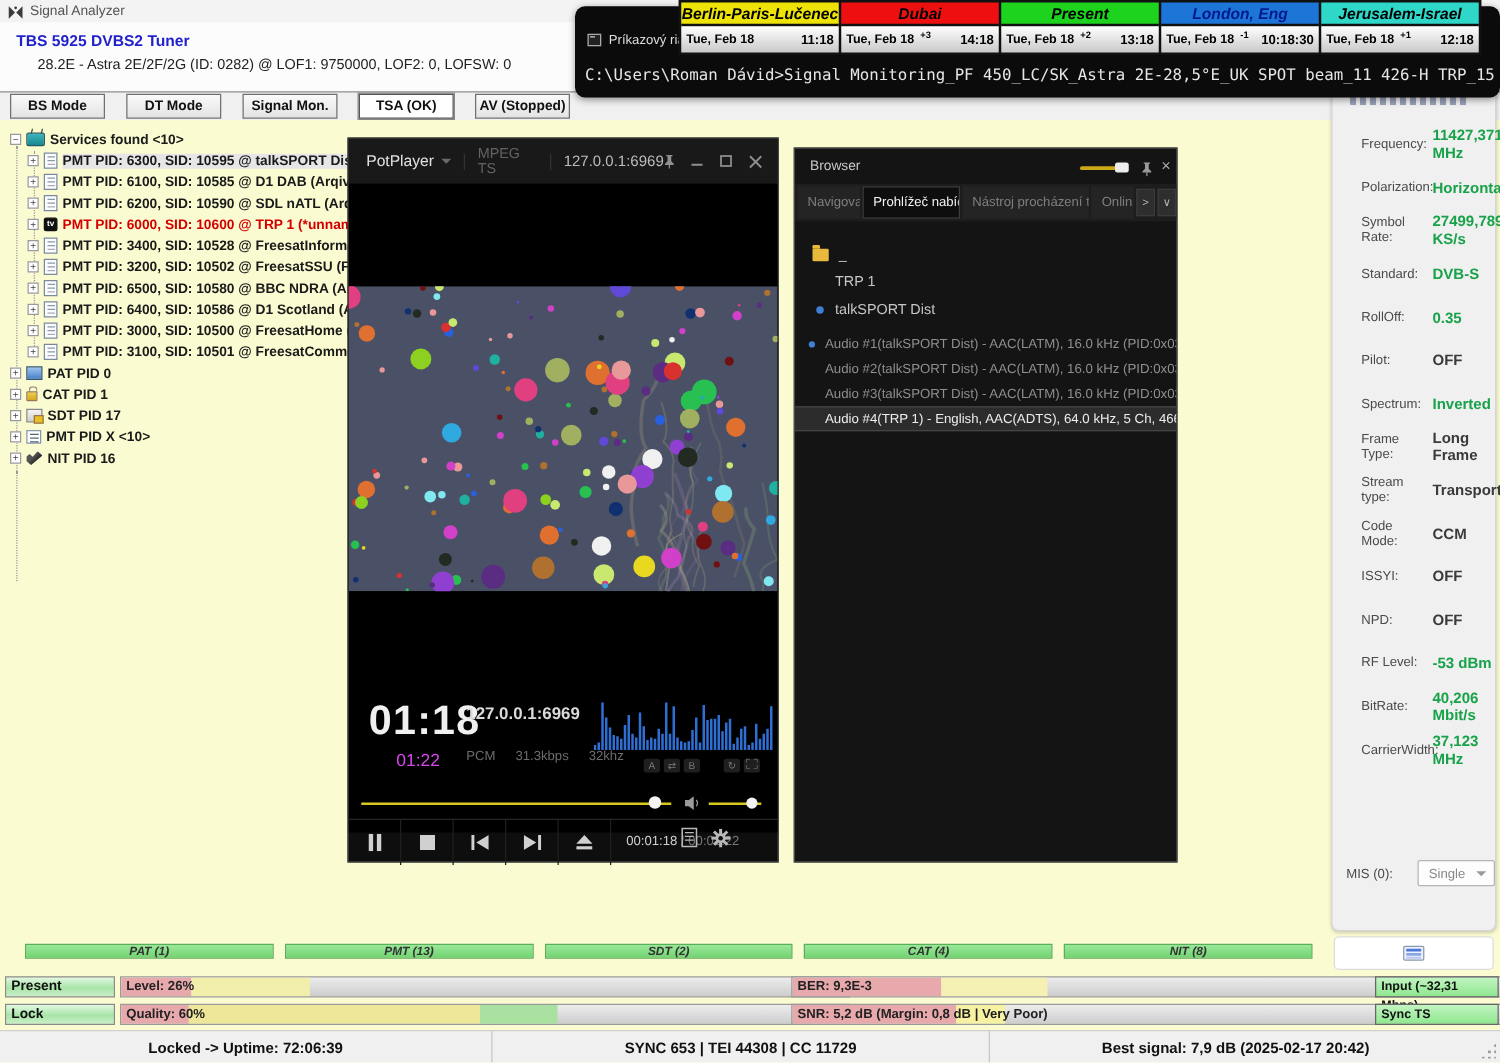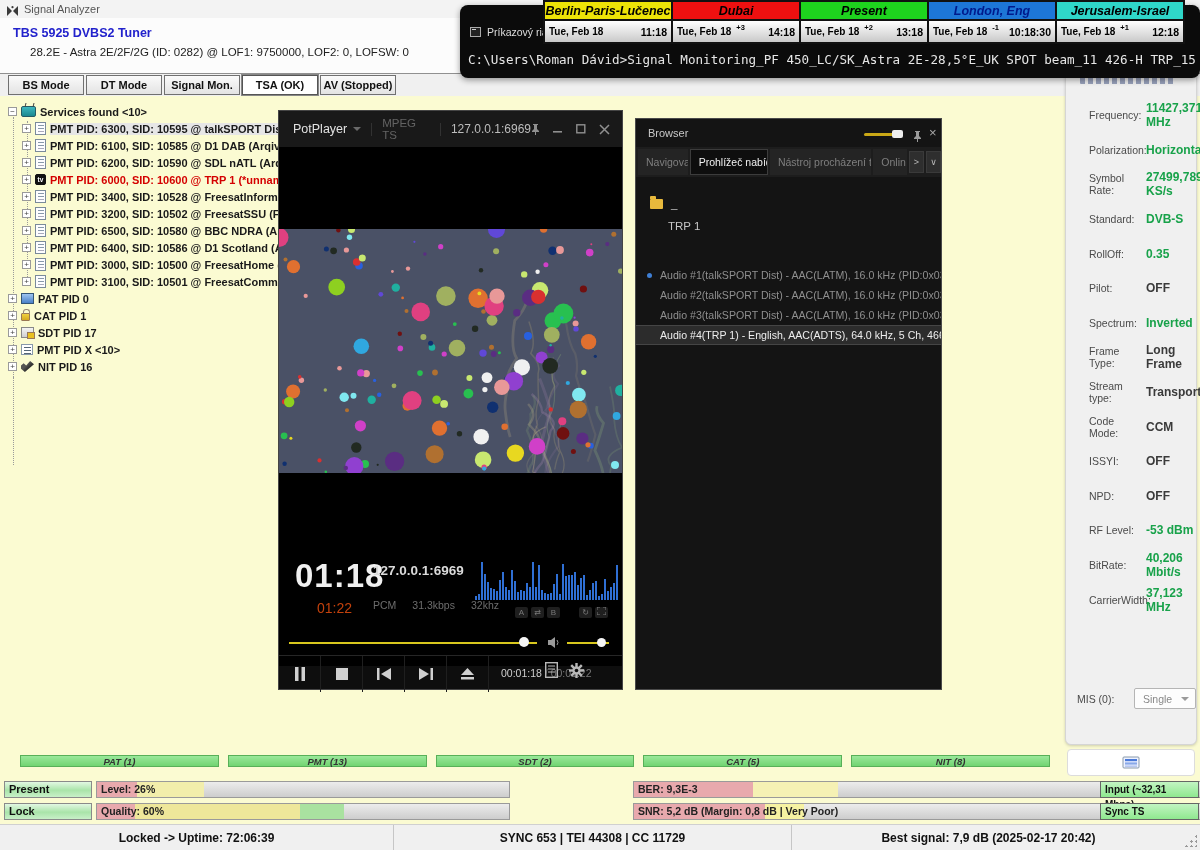--- a/index.html
+++ b/index.html
@@ -6,21 +6,21 @@
   html,body{width:1200px;height:850px}
   body{position:relative;overflow:hidden;background:#fff;font-family:"Liberation Sans",sans-serif}
 
   
   #titlebar{position:absolute;left:0;top:0;width:1200px;height:18px;background:#f3f3f3}
   .app-icon{position:absolute;left:6px;top:3px}
   .app-title{position:absolute;left:24px;top:3px;font-size:11px;color:#555}
   #headerzone{position:absolute;left:0;top:18px;width:1200px;height:55px;background:#fcfcfc}
   .tuner-name{position:absolute;left:13px;top:8px;font-size:12.5px;font-weight:bold;color:#2222cc}
   .tuner-details{position:absolute;left:30px;top:28px;font-size:11.5px;color:#222}
-  #btnrow{position:absolute;left:0;top:73px;width:1200px;height:23px;background:#f0f0f0;border-top:1px solid #909090;display:flex;gap:2px;padding:1px 0 0 8px}
+  #btnrow{position:absolute;left:0;top:73px;width:1200px;height:23px;background:#f0f0f0;border-top:1px solid #909090;display:flex;gap:17px;padding:1px 0 0 8px}
   .mode-btn{width:76px;height:20px;border:1px solid #707070;background:linear-gradient(#fafafa,#e3e3e3);font-size:11px;font-weight:bold;color:#111;display:flex;align-items:center;justify-content:center;cursor:default}
   .mode-btn.active{background:#fff;border-color:#555;box-shadow:inset 0 0 0 1px #fff,0 0 0 1px #888}
   #main{position:absolute;left:0;top:96px;width:1200px;height:728px;background:#fbfbd2}
 
   
   #tree{position:absolute;left:0;top:103px;width:300px;z-index:2}
   .spine{position:absolute;border-left:1px dotted #9a9a9a}
   .trow{display:flex;align-items:center;height:17px;gap:4px;white-space:nowrap;position:relative}
   .tree-root-row{padding-left:8px}
   .svc-row{padding-left:22px}
@@ -51,21 +51,21 @@
   .pp-titlebar{position:absolute;left:0;top:0;width:100%;height:36px;background:#191919;display:flex;align-items:center}
   .pp-logo{margin-left:14px;font-size:12.5px;color:#e2e2e2}
   .pp-chev{width:0;height:0;border-left:4px solid transparent;border-right:4px solid transparent;border-top:4px solid #6a6a6a;margin-left:6px}
   .pp-sep{width:1px;height:13px;background:#323232;margin:0 10px}
   .pp-format{font-size:11.5px;color:#636363}
   .pp-src{font-size:12px;color:#bdbdbd}
   .pp-winbtns{margin-left:auto;margin-right:12px;display:flex;gap:13px;align-items:center;color:#8f8f8f}
   .video-wrap{position:absolute;left:0;top:36px;width:343px;height:519px;background:#000}
   #video-svg{position:absolute;left:0;top:82px}
   .time-big{position:absolute;left:16px;top:446px;font-size:33px;font-weight:bold;color:#f0f0f0;letter-spacing:1px}
-  .time-total{position:absolute;left:38px;top:489px;font-size:14px;color:#c2410c}
+  .time-total{position:absolute;left:38px;top:489px;font-size:14px;color:#d946ef}
   .np-src{position:absolute;left:94px;top:452px;font-size:13.5px;font-weight:bold;color:#dadada}
   .np-meta{position:absolute;left:94px;top:488px;display:flex;gap:16px;font-size:10.5px;color:#6d6d6d}
   #spectrum{position:absolute;left:196px;top:445px;width:144px;height:44px;display:flex;align-items:flex-end;gap:1px;overflow:hidden}
   #spectrum div{width:2px;flex:none}
   .ab-group{position:absolute;display:flex;gap:3px}
   .mini-btn{background:#1f1f1f;color:#7a7a7a;font-size:8px;min-width:13px;height:11px;line-height:11px;text-align:center;border-radius:2px;padding:0 1px}
   .seek-track{position:absolute;left:10px;top:531px;width:248px;height:2px;background:#d8c71e}
   .seek-knob{position:absolute;left:240px;top:526px;width:10px;height:10px;border-radius:50%;background:#f4f4f4}
   .vol-track{position:absolute;left:288px;top:531px;width:42px;height:2px;background:#d8c71e}
   .vol-knob{position:absolute;left:318px;top:527px;width:9px;height:9px;border-radius:50%;background:#f4f4f4}
@@ -115,21 +115,21 @@
   #side-btn{position:absolute;left:1067px;top:749px;width:128px;height:27px;background:#fff;border:1px solid #dcdcdc;border-radius:4px;z-index:5;display:flex;align-items:center;justify-content:center}
 
   
   #psirow{position:absolute;left:20px;top:755px;width:1030px;height:12px;display:flex;gap:9px;z-index:2}
   .psi-bar{flex:1;background:linear-gradient(#9ae89a,#72d472);border:1px solid #58b058;display:flex;align-items:center;justify-content:center;font-size:9.5px;font-style:italic;font-weight:bold;color:#333}
   .sig-row{position:absolute;left:4px;width:1196px;height:17px;z-index:2}
   .flag-box{position:absolute;left:0;top:0;width:88px;height:17px;background:linear-gradient(#e2f8e2,#a9e4a9 55%,#c8f0c8);border:1px solid #8a8a8a;font-size:11px;font-weight:bold;color:#111;padding-left:4px;line-height:15px}
   .bar{position:absolute;top:0;height:17px;background:linear-gradient(#ececec,#cdcdcd);border:1px solid #9a9a9a;display:flex;overflow:hidden}
   .bar .bar-label{position:absolute;left:4px;top:0;font-size:10.5px;font-weight:bold;color:#222;line-height:15px;white-space:nowrap;z-index:2}
   .seg{height:100%;flex:none}
-  .bar1{left:92px;width:414px}
+  .bar1{left:92px;width:584px}
   .bar2{left:629px;width:570px}
   .io-box{position:absolute;left:1096px;top:0;width:99px;height:17px;background:linear-gradient(#c2f4c2,#8fe88f);border:1px solid #666;font-size:10px;font-weight:bold;color:#111;padding-left:4px;line-height:15px}
 
   
   #statusbar{position:absolute;left:0;top:824px;width:1200px;height:26px;background:#f0f0f0;border-top:1px solid #d0d0d0;display:flex;font-size:12px;font-weight:bold;color:#111}
   .sb-sec{height:100%;display:flex;align-items:center;justify-content:center;border-right:1px solid #c6c6c6}
   .grip{position:absolute;right:3px;top:9px;width:13px;height:13px;background-image:radial-gradient(circle,#9a9a9a 1.2px,transparent 1.4px);background-size:5px 5px;clip-path:polygon(100% 0,100% 100%,0 100%)}
 
   
   #cmd{position:absolute;left:460px;top:5px;width:740px;height:73px;background:#0b0b0b;border-radius:8px;z-index:20;box-shadow:0 2px 6px rgba(0,0,0,.4)}
@@ -605,20 +605,24 @@
     <span class="tab-more">&gt;</span>
     <span class="tab-more">∨</span>
   </div>
   <div class="br-item" style="top:74px">
     <span class="ic-folder"></span>
     <span>_</span>
   </div>
   <div class="br-item" style="top:96px">
     <span class="indent">TRP 1</span>
   </div>
+  <div class="br-item" style="top:118px">
+    <span class="dot-blue"></span>
+    <span>talkSPORT Dist</span>
+  </div>
   <div id="audio-list">
     <div class="audio-row">
         <span class="adot" style="visibility: visible;"></span>
         <span class="alabel">Audio #1(talkSPORT Dist) - AAC(LATM), 16.0 kHz (PID:0x0352, PESID:0x…</span>
       </div>
       <div class="audio-row">
         <span class="adot"></span>
         <span class="alabel">Audio #2(talkSPORT Dist) - AAC(LATM), 16.0 kHz (PID:0x0353, PESID:0x…</span>
       </div>
       <div class="audio-row">
@@ -710,21 +714,21 @@
       <rect x="3" y="3" width="12" height="2.2" fill="#4a79d8"></rect>
       <rect x="3" y="6.4" width="12" height="2.2" fill="#88a8e8"></rect>
       <rect x="3" y="9.4" width="12" height="1.6" fill="#b8c8f0"></rect>
     </svg>
 </div>
 
 <div id="psirow">
   <div class="psi-bar">PAT (1)</div>
     <div class="psi-bar">PMT (13)</div>
     <div class="psi-bar">SDT (2)</div>
-    <div class="psi-bar">CAT (5)</div>
+    <div class="psi-bar">CAT (4)</div>
     <div class="psi-bar">NIT (8)</div>
 </div>
 
 <div class="sig-row" style="top:781px">
   <div class="flag-box">Present</div>
   <div class="bar bar1">
     <span class="bar-label">Level: 26%</span>
   <div class="seg" style="width: 9.7%; background: rgb(232, 169, 173);"></div>
       <div class="seg" style="width: 16.3%; background: rgb(242, 238, 171);"></div>
     </div>

